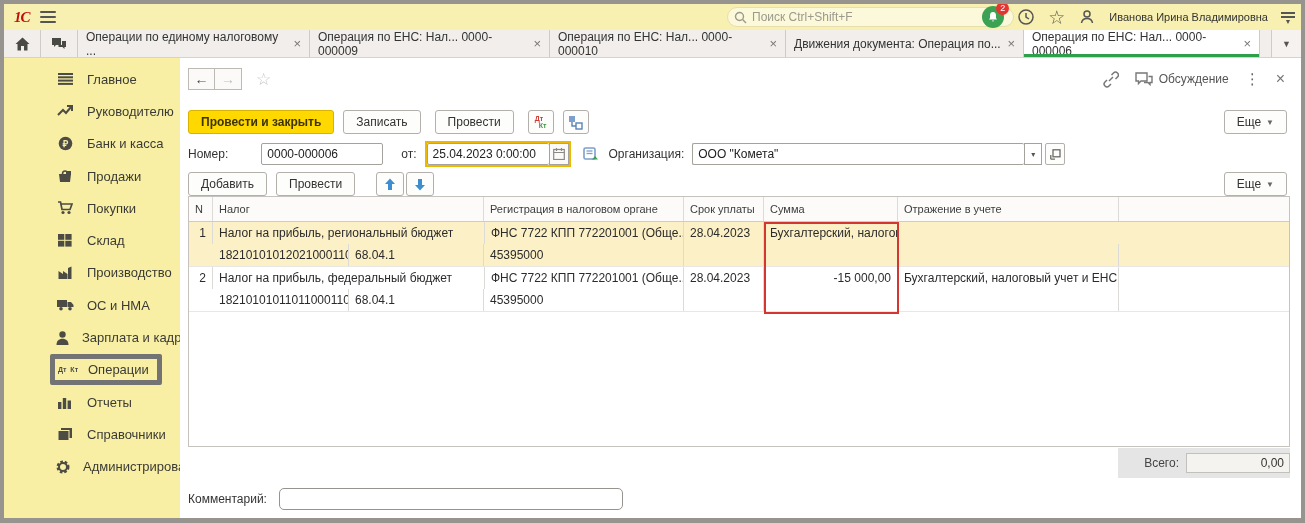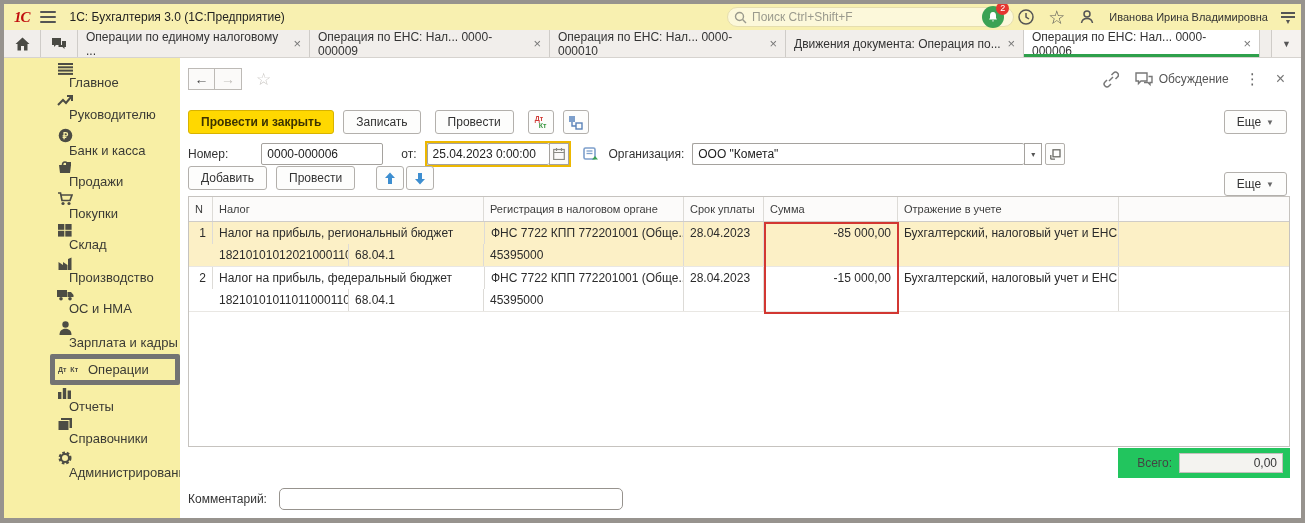--- a/index.html
+++ b/index.html
@@ -33,21 +33,21 @@
          border-right: 1px solid #cfccc8; font-size: 12px; color: #333; cursor: pointer; }
   .tab .x { color: #777; margin-left: 6px; font-size: 13px; }
   .tab.active { background: #fff; }
   .tab.active::after { content: ""; position: absolute; left: 0; right: 0; bottom: 0; height: 3px; background: #2ea04b; }
   .tab-more { width: 30px; margin-left: auto; border-left: 1px solid #cfccc8; display: flex; align-items: center; justify-content: center;
               font-size: 9px; color: #555; cursor: pointer; background: #f5f2ef; }
 
   
   .cols { display: flex; height: 461px; }
   .sidebar { width: 176px; background: #f8efa5; padding-top: 5px; flex: none; }
-  .side-item { height: 32.3px; display: flex; padding-left: 52px; cursor: pointer; flex-direction: column; }
+  .side-item { height: 32.3px; display: flex; align-items: center; padding-left: 52px; cursor: pointer; }
   .side-item .sicon { width: 18px; display: flex; justify-content: center; color: #4c4c44; }
   .side-item .slabel { font-size: 13px; color: #3b3b35; margin-left: 13px; white-space: nowrap; }
   .side-hl { display: inline-flex; align-items: center; border: 5px solid #737373; border-radius: 2px; padding: 3px 8px 3px 4px; margin-left: -6px; }
   .side-hl .slabel { margin-left: 11px; }
 
   .main { position: relative; flex: 1; background: #fff; }
 
   
   .doc-head { position: absolute; left: 8px; top: 10px; display: flex; align-items: center; }
   .nav-btn { width: 27px; height: 22px; border: 1px solid #bdbab6; background: #fbfaf9; display: inline-flex; align-items: center;
@@ -83,63 +83,62 @@
   .date-inp { width: 122px; border: 1px solid #a5a29e; border-right: none; }
   .cal-btn { width: 20px; height: 22px; border: 1px solid #a5a29e; background: #fbfaf9; display: inline-flex;
              align-items: center; justify-content: center; cursor: pointer; }
   .post-ico { margin: 0 10px 0 12px; cursor: pointer; }
   .org-inp { width: 332px; margin-left: 8px; border-right: none; }
   .dd-btn { width: 18px; height: 22px; border: 1px solid #a5a29e; background: #fff; display: inline-flex; align-items: center;
             justify-content: center; font-size: 8px; color: #555; cursor: pointer; }
   .open-btn { width: 20px; height: 22px; border: 1px solid #b3b0ac; border-radius: 2px; background: #fdfdfc; margin-left: 3px;
               display: inline-flex; align-items: center; justify-content: center; cursor: pointer; }
 
-  .toolbar2 { position: absolute; left: 8px; top: 108px; display: flex; gap: 9px; align-items: center; }
+  .toolbar2 { position: absolute; left: 8px; top: 114px; display: flex; gap: 9px; align-items: center; }
   .arr-btn { width: 28px; height: 24px; border: 1px solid #b3b0ac; border-radius: 3px; background: #fdfdfc;
              display: inline-flex; align-items: center; justify-content: center; cursor: pointer; }
   .arr-pair { display: flex; gap: 2px; margin-left: 12px; }
 
   
   .table { position: absolute; left: 8px; top: 138px; width: 1102px; height: 251px; border: 1px solid #c6c3bf; background: #fff; overflow: hidden; }
   .tgrid { display: grid; grid-template-columns: 24px 136px 135px 200px 80px 134px 221px 172px; }
   .th { height: 25px; border-bottom: 1px solid #cfccc8; background: #fcfbfa; }
   .th .cell { display: flex; align-items: center; padding: 0 6px; font-size: 11px; color: #3d3d3d; }
   .cell.vr { border-right: 1px solid #dddbd7; }
   .trow { border-bottom: 1px solid #e9e7e3; }
   .trow .cell { font-size: 12px; color: #2b2b2b; padding: 0 6px; display: flex; align-items: center; height: 22px;
                 white-space: nowrap; overflow: hidden; }
   .trow.selected { background: #fcf0c6; }
   .num-cell { justify-content: flex-end; }
   .amt { justify-content: flex-end; }
   .redbox { position: absolute; left: 575px; top: 25px; width: 135px; height: 92px; border: 2px solid #d23732; pointer-events: none; }
 
   
-  .total-band { position: absolute; right: 11px; top: 390px; width: 172px; height: 30px; background: #22c55e;
-                display: flex; align-items: center; justify-content: flex-end; gap: 7px; padding-right: 7px; }
+  .total-band { position: absolute; right: 11px; top: 390px; width: 172px; height: 30px; background: #e5e5e5;
+                display: flex; align-items: center; justify-content: flex-end; gap: 7px; }
   .total-lbl { font-size: 12px; color: #444; }
   .total-inp { width: 104px; height: 20px; background: #f4f3f0; border: 1px solid #c2c0bc; font-size: 12px; color: #333;
                display: inline-flex; align-items: center; justify-content: flex-end; padding: 0 5px; }
   .comment-row { position: absolute; left: 8px; top: 430px; display: flex; align-items: center; }
   .comment-inp { width: 344px; height: 22px; border: 1px solid #97938e; border-radius: 5px; margin-left: 12px; }
 
   svg { display: block; }
 </style>
 </head>
 <body>
 
 <div class="frame">
 
   <div class="topbar">
     <span class="logo">1С</span>
     <span class="burger">
         <i></i>
         <i></i>
         <i></i>
       </span>
-    <span class="app-title">1С: Бухгалтерия 3.0  (1С:Предприятие)</span>
 
     <div class="search">
       <svg width="13" height="13" viewBox="0 0 13 13">
         <circle cx="5.5" cy="5.5" r="4" fill="none" stroke="#9a9a8d" stroke-width="1.4"></circle>
         <line x1="8.6" y1="8.6" x2="12" y2="12" stroke="#9a9a8d" stroke-width="1.4"></line>
       </svg>
       <span>Поиск Ctrl+Shift+F</span>
     </div>
 
     <div class="top-icons">
@@ -446,21 +445,20 @@
           <span class="cell vr">Отражение в учете</span>
           <span class="cell"></span>
         </div>
 
         <div class="trow selected">
           <div class="tgrid">
             <span class="cell vr num-cell">1</span>
             <span class="cell" style="grid-column: 2 / span 2">Налог на прибыль, региональный бюджет</span>
             <span class="cell vr" style="grid-column:4;border-left:1px solid #dddbd7">ФНС 7722 КПП 772201001 (Обще...</span>
             <span class="cell vr">28.04.2023</span>
-            <span class="cell vr amt">-85 000,00</span>
             <span class="cell vr">Бухгалтерский, налоговый учет и ЕНС</span>
             <span class="cell"></span>
           </div>
           <div class="tgrid">
             <span class="cell"></span>
             <span class="cell vr">18210101012021000110</span>
             <span class="cell vr">68.04.1</span>
             <span class="cell vr">45395000</span>
             <span class="cell vr"></span>
             <span class="cell vr"></span>

